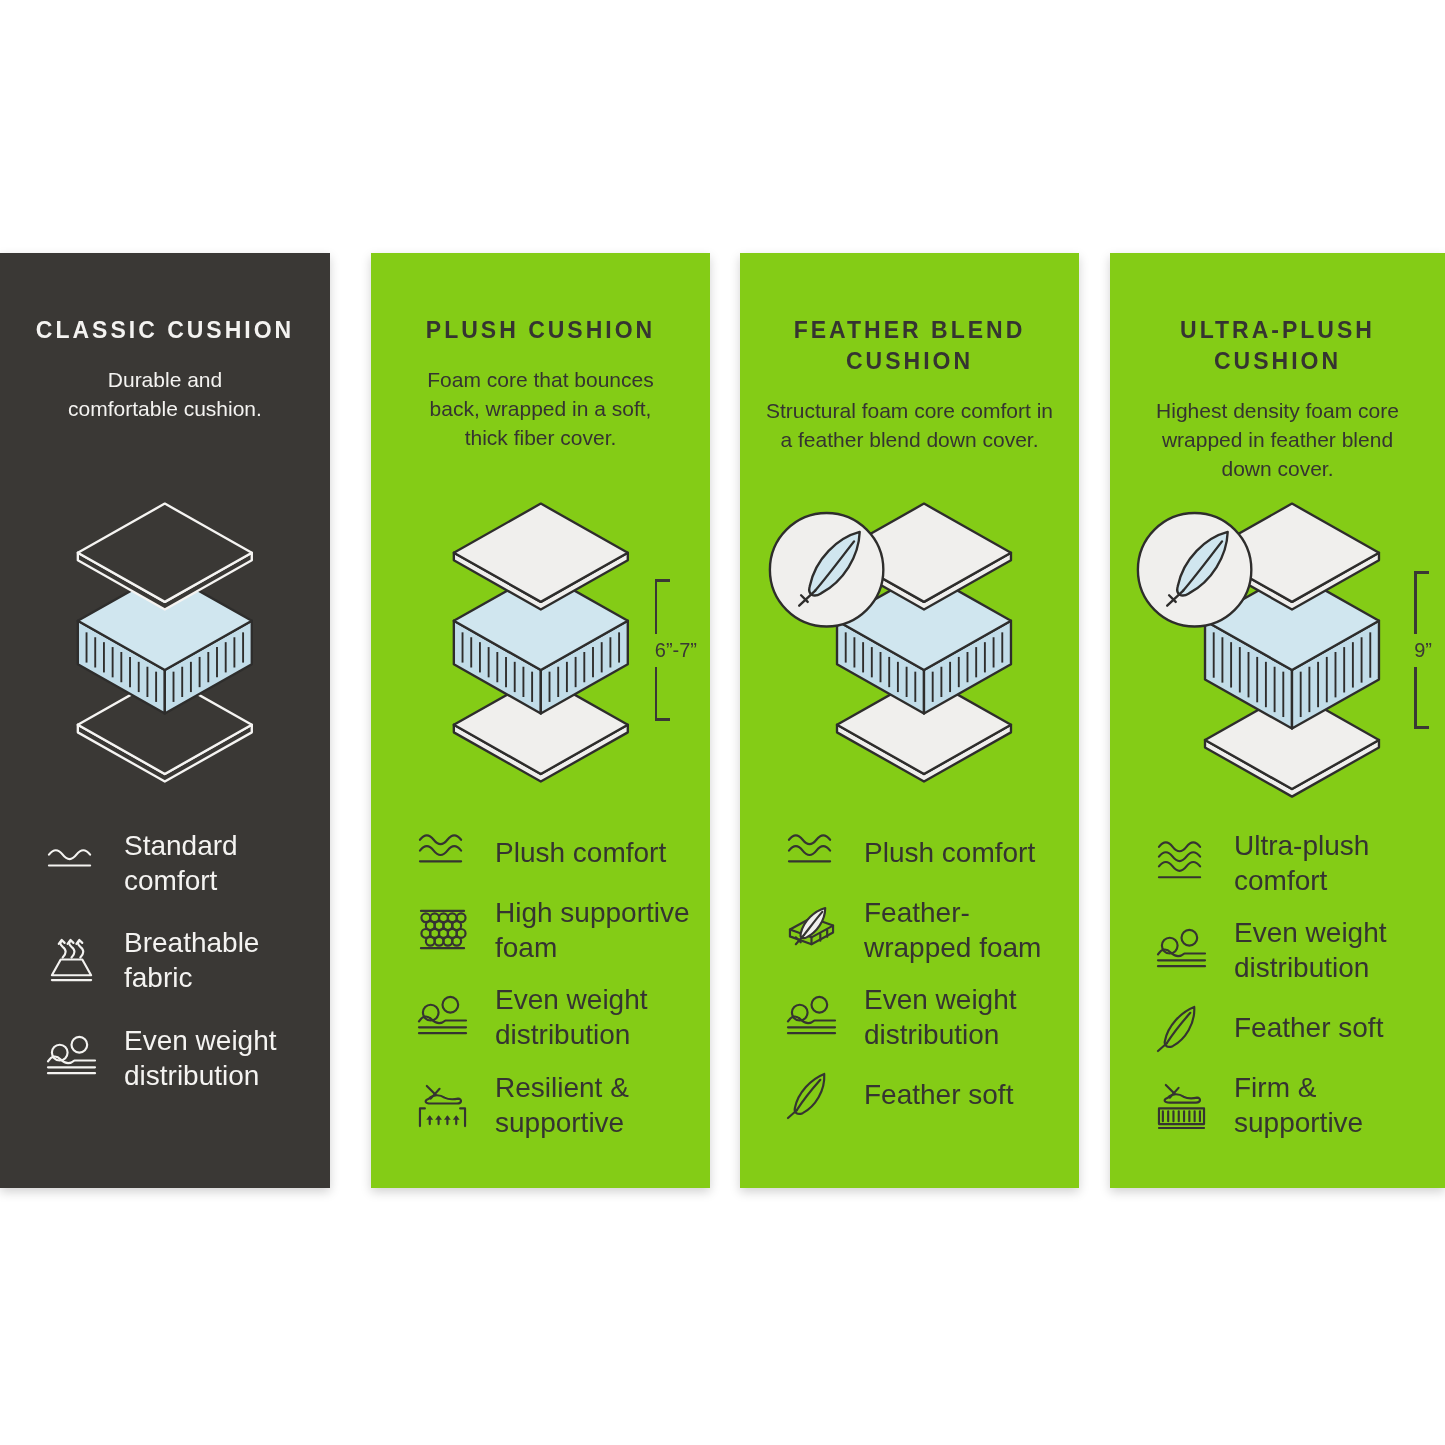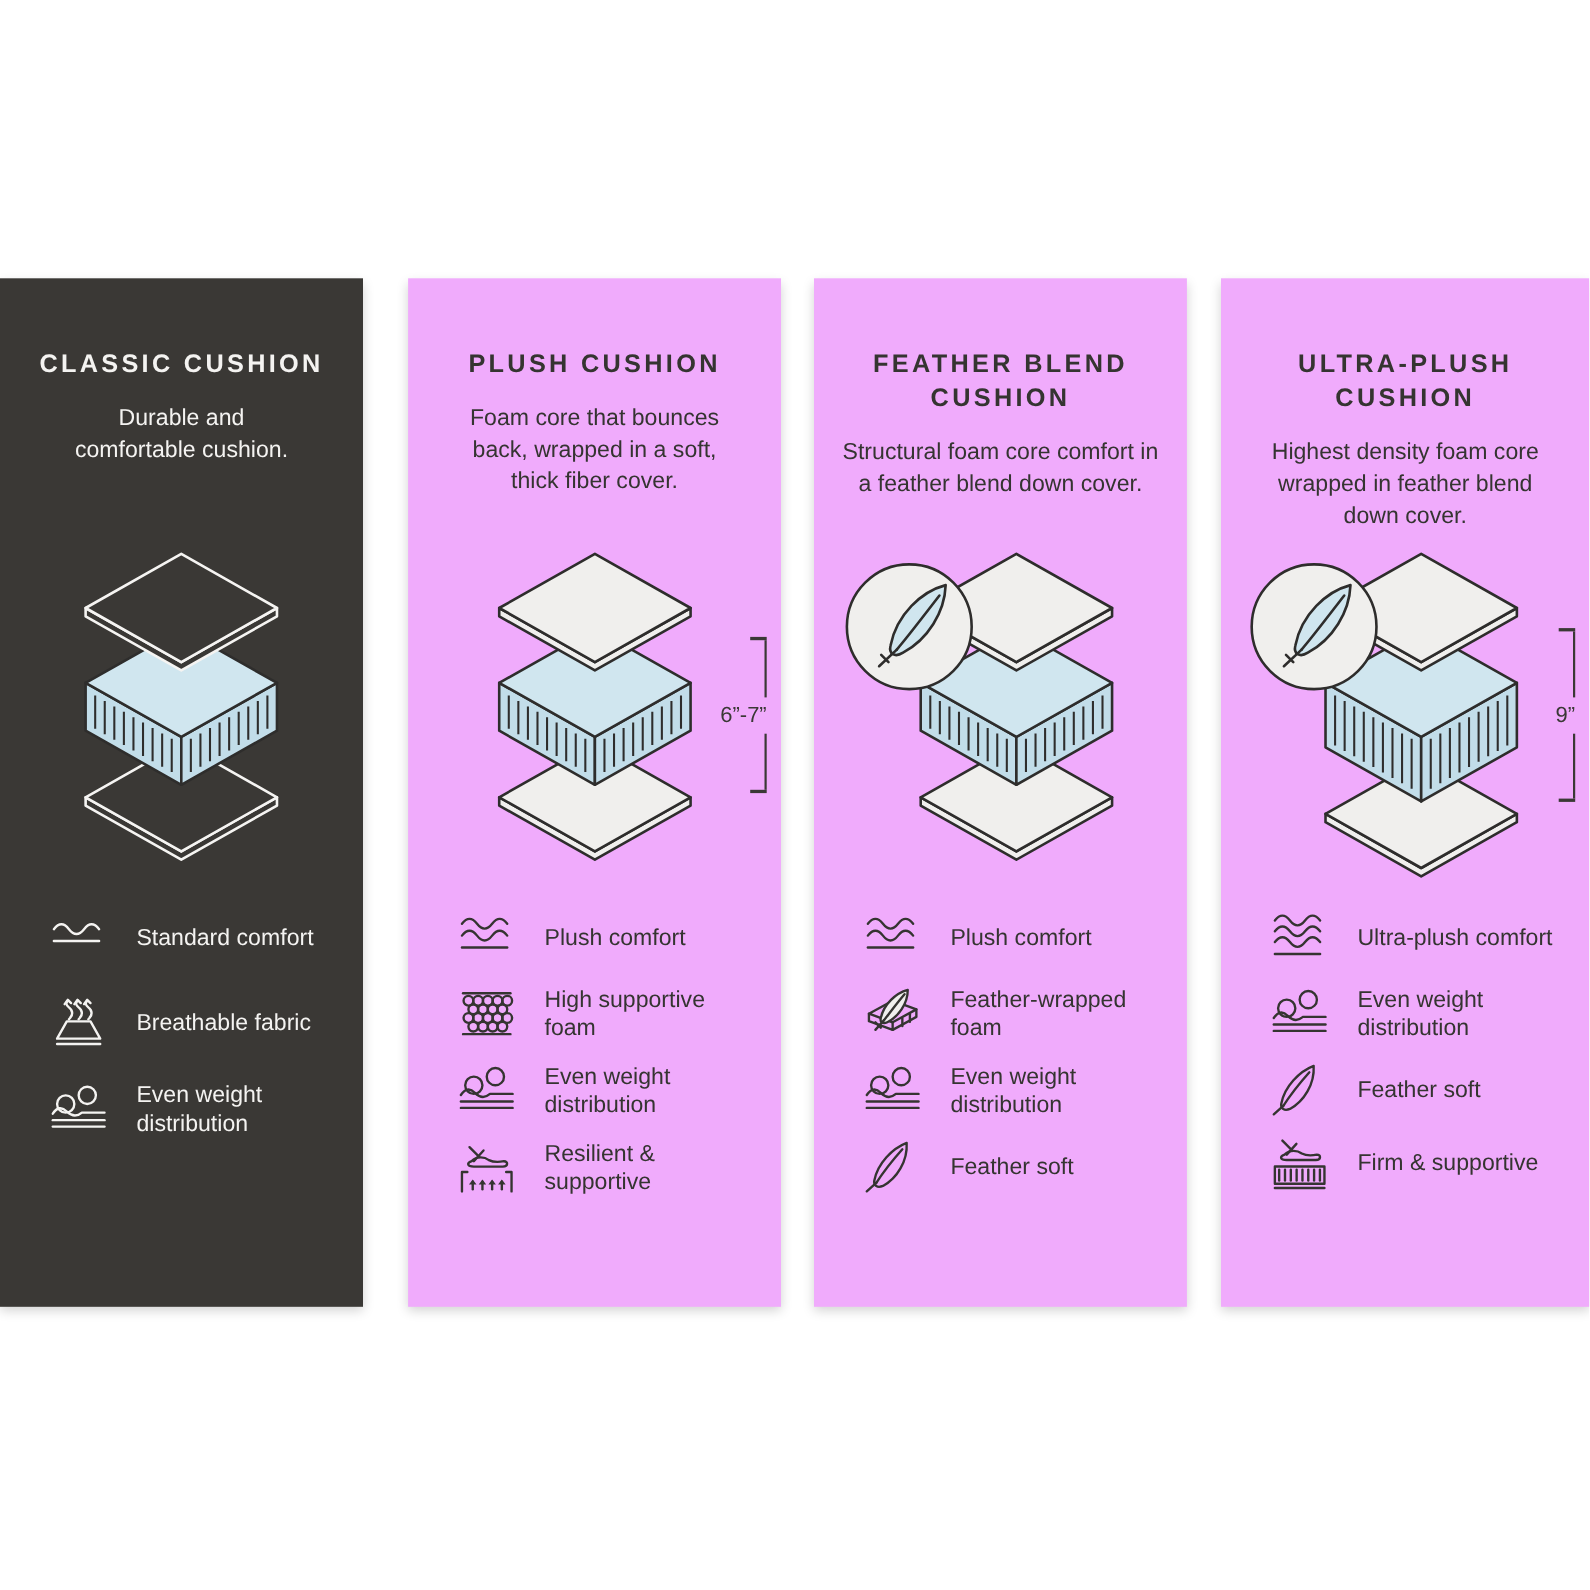--- a/index.html
+++ b/index.html
@@ -5,40 +5,40 @@
   html,body{margin:0;padding:0;background:#ffffff;}
   .page{position:relative;width:1445px;height:1445px;background:#ffffff;overflow:hidden;
         font-family:Liberation Sans, sans-serif;}
   .panels{position:absolute;top:253px;left:0;width:100%;height:935px;}
   .panel{position:absolute;top:0;height:935px;box-shadow:0 4px 10px rgba(0,0,0,0.18);box-sizing:border-box;}
   .panel:nth-child(1){left:0;width:330px;}
   .panel:nth-child(2){left:371px;width:339px;}
   .panel:nth-child(3){left:740px;width:339px;}
   .panel:nth-child(4){left:1110px;width:335px;}
   .panel--dark{background:#3a3835;color:#f4f3f1;}
-  .panel--light{background:#f0abfc;color:#353431;}
+  .panel--light{background:#84cc16;color:#353431;}
   .panel-inner{height:100%;box-sizing:border-box;padding-top:62px;display:flex;flex-direction:column;}
   .panel-header{height:172px;text-align:center;padding:0 18px;flex:0 0 auto;}
   .panel-title{font-size:23px;font-weight:bold;letter-spacing:3px;line-height:1.35;margin:0 0 20px 0;}
   .panel-desc{font-size:21px;line-height:1.38;margin:18px auto;}
   .panel:nth-child(1) .panel-desc{max-width:225px;}
   .panel:nth-child(2) .panel-desc{max-width:258px;}
   .panel:nth-child(3) .panel-desc{max-width:310px;}
   .panel:nth-child(4) .panel-desc{max-width:280px;}
   .diagram{position:relative;height:330px;flex:0 0 auto;display:flex;align-items:center;justify-content:center;}
   .diagram svg.cushion{height:312px;}
-  .dim-marker{position:absolute;right:13px;display:flex;flex-direction:column;align-items:flex-end;color:#3a3835;}
+  .dim-marker{position:absolute;right:13px;display:flex;flex-direction:column;align-items:flex-start;color:#3a3835;}
   .dim-marker .cap{width:15px;height:3px;background:currentColor;flex:0 0 auto;}
   .dim-marker .rule{width:2.5px;flex:1 1 auto;background:currentColor;}
   .dim-label{font-size:20px;padding:5px 0;white-space:nowrap;}
   .features{padding:12px 18px 0 42px;flex:1 1 auto;}
   .feature-row{display:flex;align-items:center;margin-bottom:18px;min-height:48px;}
   .icon-cell{flex:0 0 58px;width:58px;margin-right:24px;display:flex;justify-content:center;align-items:center;}
   .icon-cell svg{width:55px;height:49px;}
-  .feature-label{font-size:21px;line-height:1.24;}
+  .feature-label{font-size:28px;line-height:1.24;}
   .panel--dark .feature-row{margin-bottom:28px;}
 </style>
 </head>
 <body>
 
 <div class="page">
   <div class="panels">
       <section class="panel panel--dark">
     <div class="panel-inner">
       <header class="panel-header">

